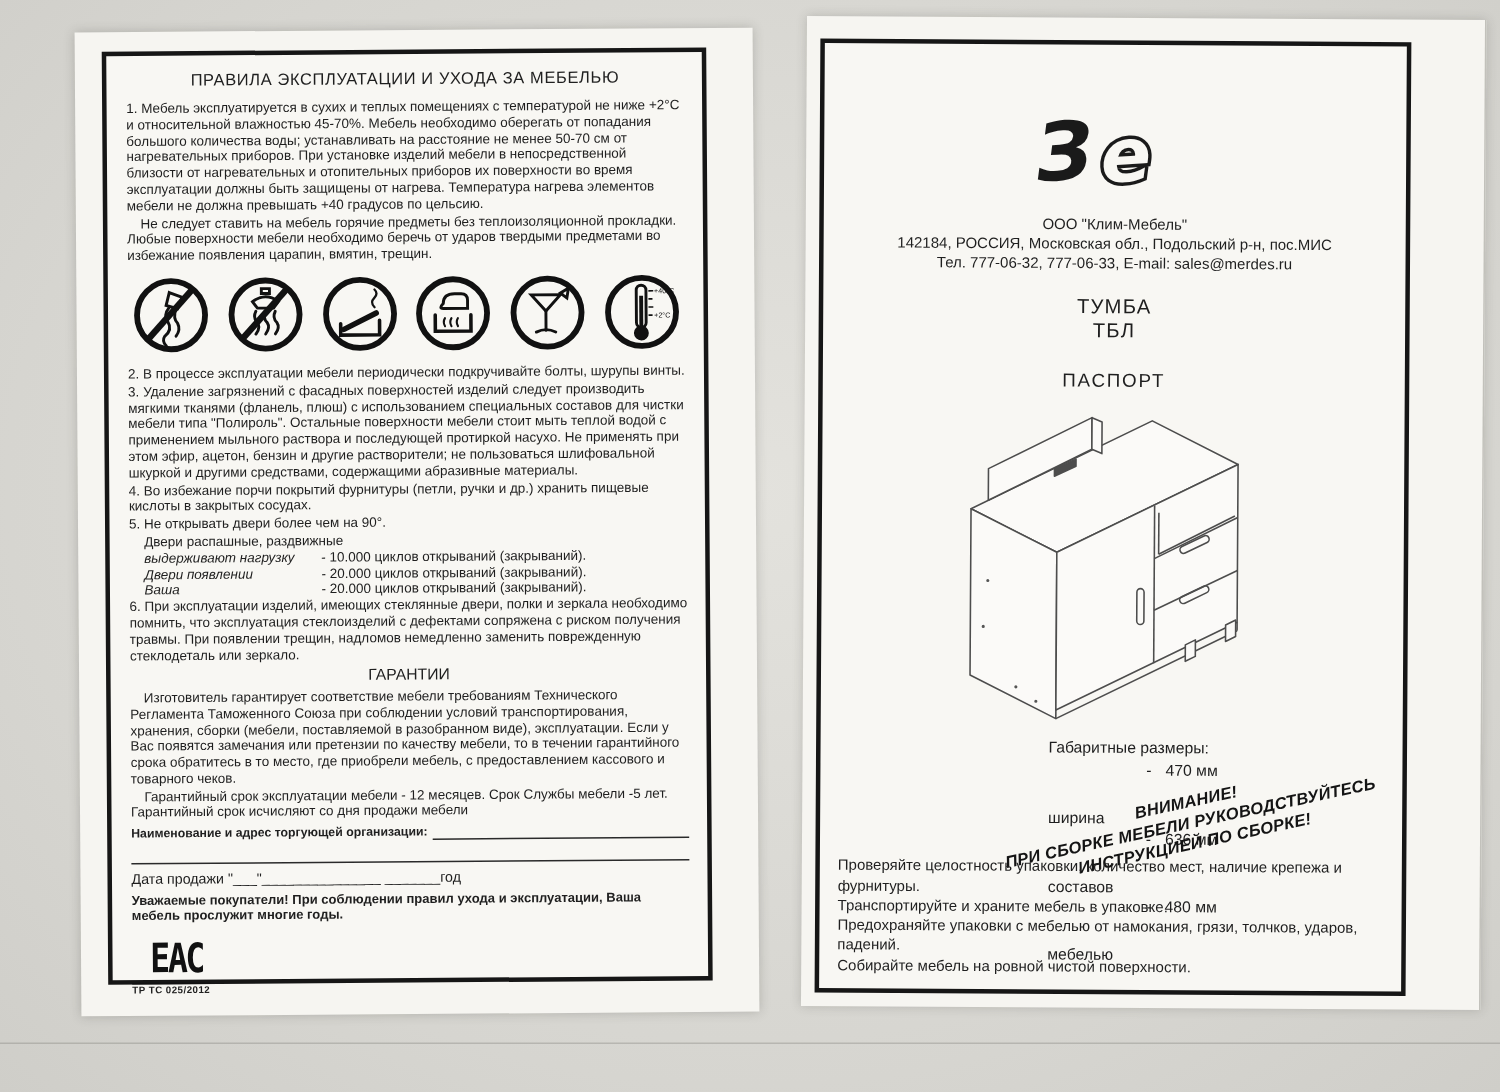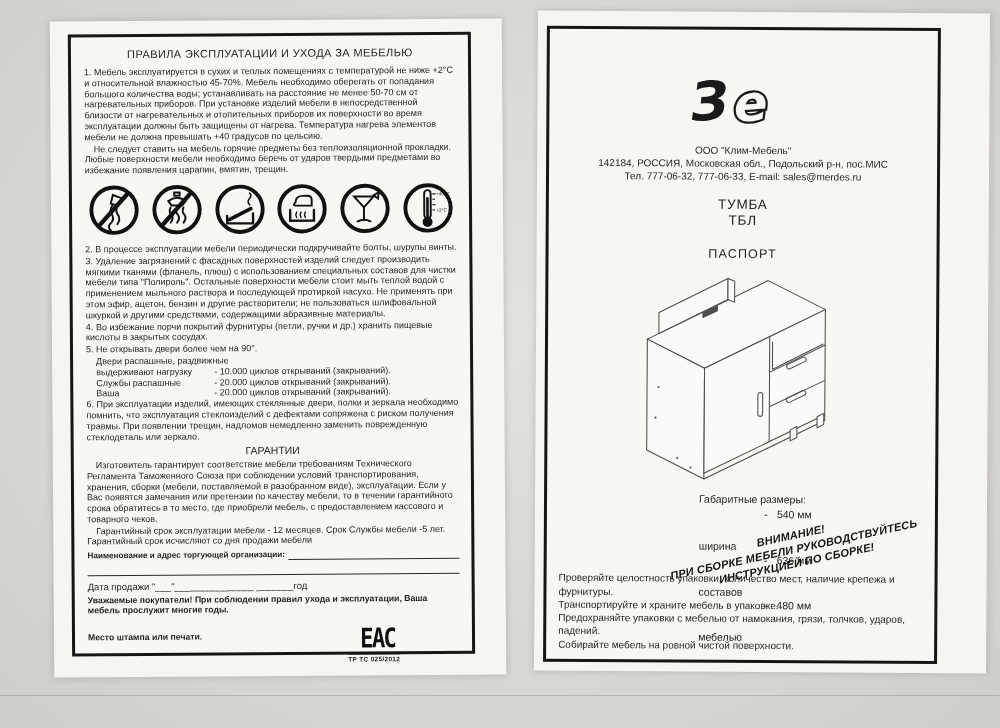--- a/index.html
+++ b/index.html
@@ -15,21 +15,21 @@
   .frame-left{left:18px;top:13px;width:403px;height:622px;padding:9px 12px 6px 13px;box-sizing:border-box;}
   .frame-right{left:9px;top:15px;width:394px;height:636px;box-sizing:border-box;}
 
   
   .lp-title{text-align:center;font-size:11px;letter-spacing:.4px;margin:2px 0 7px 0;white-space:nowrap;}
   .lp-text{font-size:9px;line-height:1.2;}
   .lp-text p{margin:0 0 1px 0;}
   .p-ind{text-indent:9px;}
   .icon-row{display:flex;justify-content:space-between;align-items:center;margin:7px 2px 7px 2px;}
   .load-row{display:flex;margin-left:10px;}
-  .load-label{width:118px;flex:none;}
+  .load-label{width:118px;flex:none;font-style:italic;}
   .gar-title{text-align:center;font-size:10.5px;margin:3px 0 2px 0;}
   .org-line{display:flex;align-items:flex-end;margin-top:4px;font-size:8.2px;font-weight:bold;}
   .org-fill{flex:1;border-bottom:1px solid #2a2a2a;height:9px;margin-left:3px;}
   .blank-line{border-bottom:1.5px solid #2a2a2a;height:14px;margin:0 0 3px 0;}
   .date-line{font-size:9.5px;margin-top:5px;}
   .dear-line{font-size:8.7px;font-weight:bold;margin-top:2px;}
   .stamp-row{display:flex;justify-content:space-between;margin-top:10px;}
   .stamp-label{font-size:8.7px;font-weight:bold;margin-top:6px;}
   .eac-box{text-align:right;margin-right:60px;}
   .eac-mark{font-family:"DejaVu Sans Mono", monospace;font-weight:bold;font-size:27px;line-height:1;letter-spacing:-2px;transform:scaleX(.82);transform-origin:center;color:#111;}
@@ -145,21 +145,21 @@
       <p>5. Не открывать двери более чем на 90°.</p>
 
       <div class="load-row">
         <span>Двери распашные, раздвижные</span>
       </div>
       <div class="load-row">
         <span class="load-label">выдерживают нагрузку</span>
         <span>- 10.000 циклов открываний (закрываний).</span>
       </div>
       <div class="load-row">
-        <span class="load-label">Службы распашные</span>
+        <span class="load-label">Двери появлении</span>
         <span>- 20.000 циклов открываний (закрываний).</span>
       </div>
       <div class="load-row">
         <span class="load-label">Ваша</span>
         <span>- 20.000 циклов открываний (закрываний).</span>
       </div>
 
       <p>6. При эксплуатации изделий, имеющих стеклянные двери, полки и зеркала необходимо помнить, что эксплуатация стеклоизделий с дефектами сопряжена с риском получения травмы. При появлении трещин, надломов немедленно заменить поврежденную стеклодеталь или зеркало.</p>
 
       <div class="gar-title">ГАРАНТИИ</div>
@@ -169,21 +169,20 @@
       <div class="org-line">
         <span>Наименование и адрес торгующей организации:</span>
         <span class="org-fill"></span>
       </div>
       <div class="blank-line"></div>
 
       <div class="date-line">Дата продажи "___"_______________  _______год</div>
       <div class="dear-line">Уважаемые покупатели! При соблюдении правил ухода и эксплуатации, Ваша мебель прослужит многие годы.</div>
 
       <div class="stamp-row">
-        <div class="stamp-label">Место штампа или печати.</div>
         <div class="eac-box">
           <div class="eac-mark">EAC</div>
           <div class="eac-code">ТР ТС 025/2012</div>
         </div>
       </div>
     </div>
   </div>
 </div>
 
 <div class="sheet sheet-right">
@@ -253,21 +252,21 @@
           </g>
         </g>
       </svg>
     </div>
 
     <div class="dims">
       <div class="dims-title">Габаритные размеры:</div>
       <div class="dim-row">
         <span class="dim-label">ширина</span>
         <span class="dim-dash">-</span>
-        <span>540  мм</span>
+        <span>470  мм</span>
       </div>
       <div class="dim-row">
         <span class="dim-label">составов</span>
         <span class="dim-dash">-</span>
         <span>636  мм</span>
       </div>
       <div class="dim-row">
         <span class="dim-label">мебелью</span>
         <span class="dim-dash">-</span>
         <span>480 мм</span>

